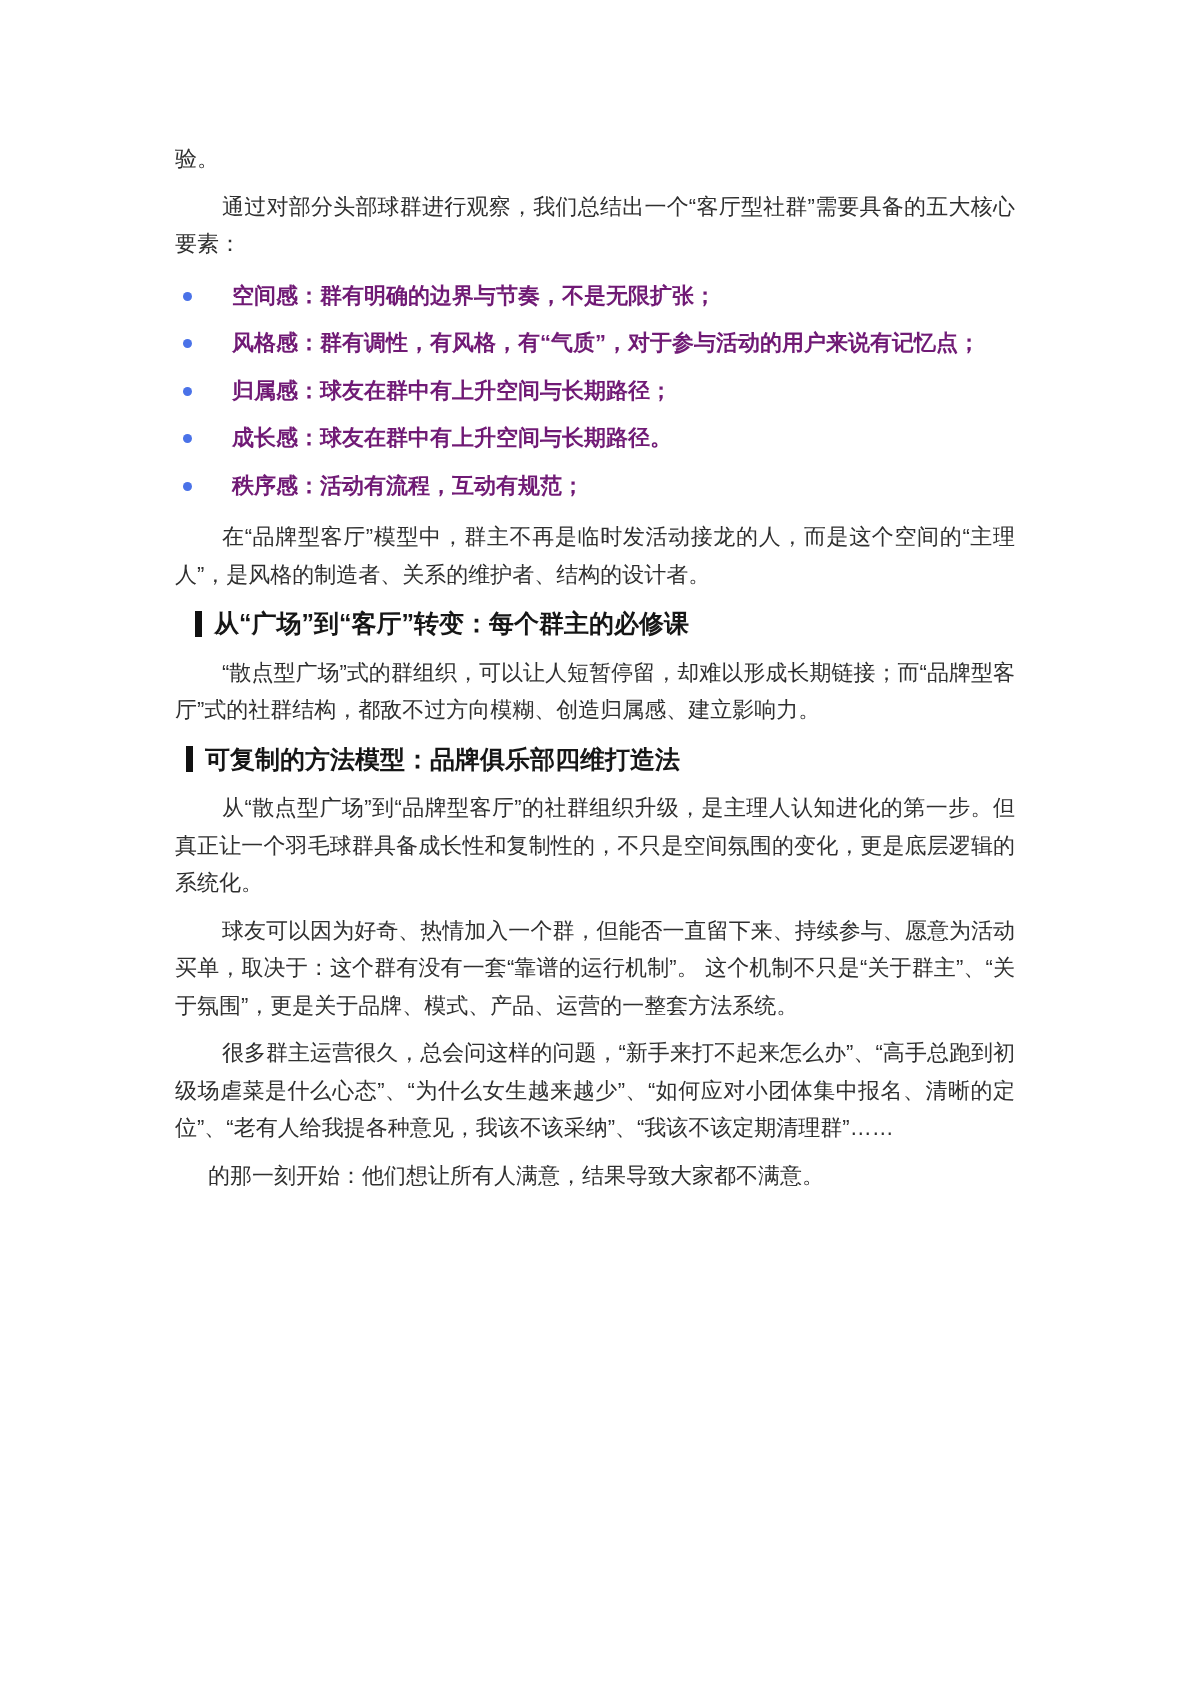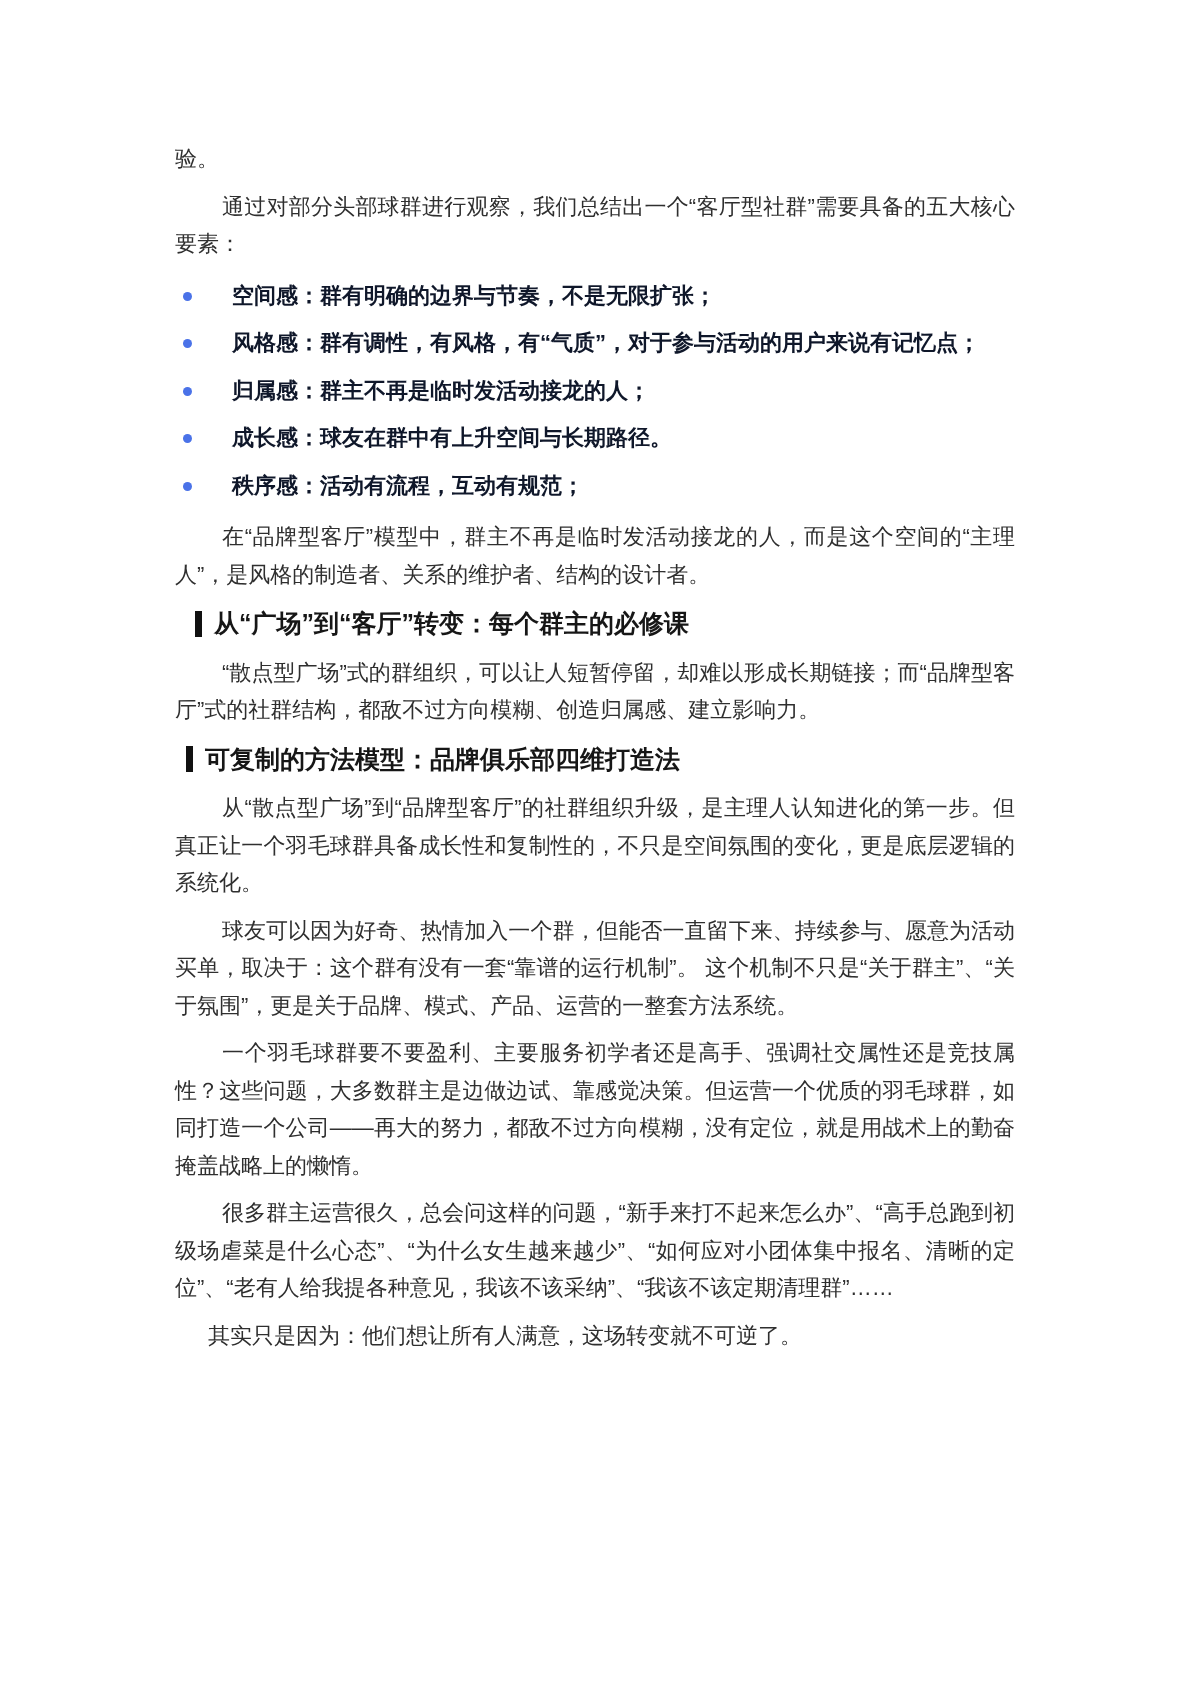--- a/index.html
+++ b/index.html
@@ -42,21 +42,21 @@
     list-style: none;
     margin: 14px 0;
     padding: 0;
   }
   ul.feature-list li {
     position: relative;
     padding-left: 57px;
     font-size: 22px;
     line-height: 37.5px;
     font-weight: bold;
-    color: #0f172a;
+    color: #701a75;
     margin: 0 0 10px 0;
     text-align: justify;
   }
   ul.feature-list li:last-child { margin-bottom: 0; }
   ul.feature-list .dot {
     position: absolute;
     left: 8px;
     top: 15px;
     width: 9px;
     height: 9px;
@@ -98,21 +98,21 @@
       <li>
         <span class="dot"></span>
         <span>空间感：群有明确的边界与节奏，不是无限扩张；</span>
       </li>
       <li>
         <span class="dot"></span>
         <span>风格感：群有调性，有风格，有“气质”，对于参与活动的用户来说有记忆点；</span>
       </li>
       <li>
         <span class="dot"></span>
-        <span>归属感：群主不再是临时发活动接龙的人；</span>
+        <span>归属感：球友在群中有上升空间与长期路径；</span>
       </li>
       <li>
         <span class="dot"></span>
         <span>成长感：球友在群中有上升空间与长期路径。</span>
       </li>
       <li>
         <span class="dot"></span>
         <span>秩序感：活动有流程，互动有规范；</span>
       </li>
     </ul>
@@ -129,21 +129,20 @@
 
     <h2 class="sec sec-2">
       <span class="bar"></span>
       <span>可复制的方法模型：品牌俱乐部四维打造法</span>
     </h2>
 
     <p class="body-p">从“散点型广场”到“品牌型客厅”的社群组织升级，是主理人认知进化的第一步。但真正让一个羽毛球群具备成长性和复制性的，不只是空间氛围的变化，更是底层逻辑的系统化。</p>
 
     <p class="body-p">球友可以因为好奇、热情加入一个群，但能否一直留下来、持续参与、愿意为活动买单，取决于：这个群有没有一套“靠谱的运行机制”。 这个机制不只是“关于群主”、“关于氛围”，更是关于品牌、模式、产品、运营的一整套方法系统。</p>
 
-    <p class="body-p">一个羽毛球群要不要盈利、主要服务初学者还是高手、强调社交属性还是竞技属性？这些问题，大多数群主是边做边试、靠感觉决策。但运营一个优质的羽毛球群，如同打造一个公司——再大的努力，都敌不过方向模糊，没有定位，就是用战术上的勤奋掩盖战略上的懒惰。</p>
 
 
     <p class="body-p">很多群主运营很久，总会问这样的问题，“新手来打不起来怎么办”、“高手总跑到初级场虐菜是什么心态”、“为什么女生越来越少”、“如何应对小团体集中报名、清晰的定位”、“老有人给我提各种意见，我该不该采纳”、“我该不该定期清理群”……</p>
 
-    <p class="body-p small-indent">其实只是因为：他们想让所有人满意，这场转变就不可逆了。</p>
+    <p class="body-p small-indent">的那一刻开始：他们想让所有人满意，结果导致大家都不满意。</p>
 
   </div>
 </div>
 
 </body></html>

